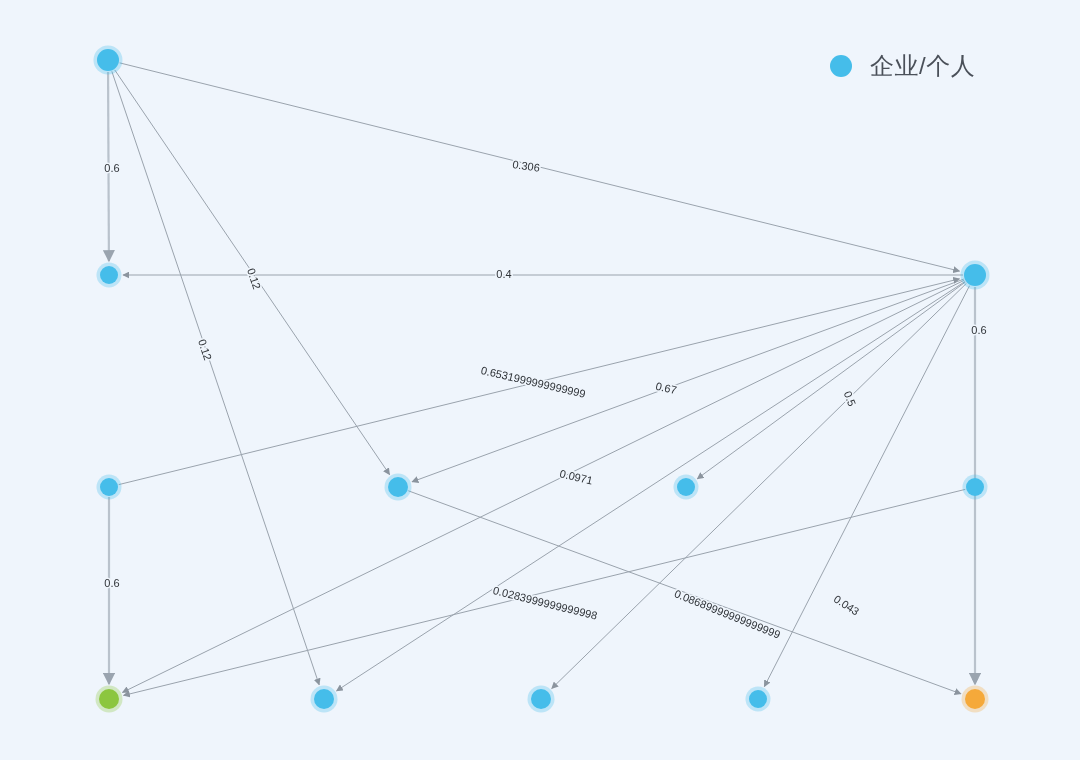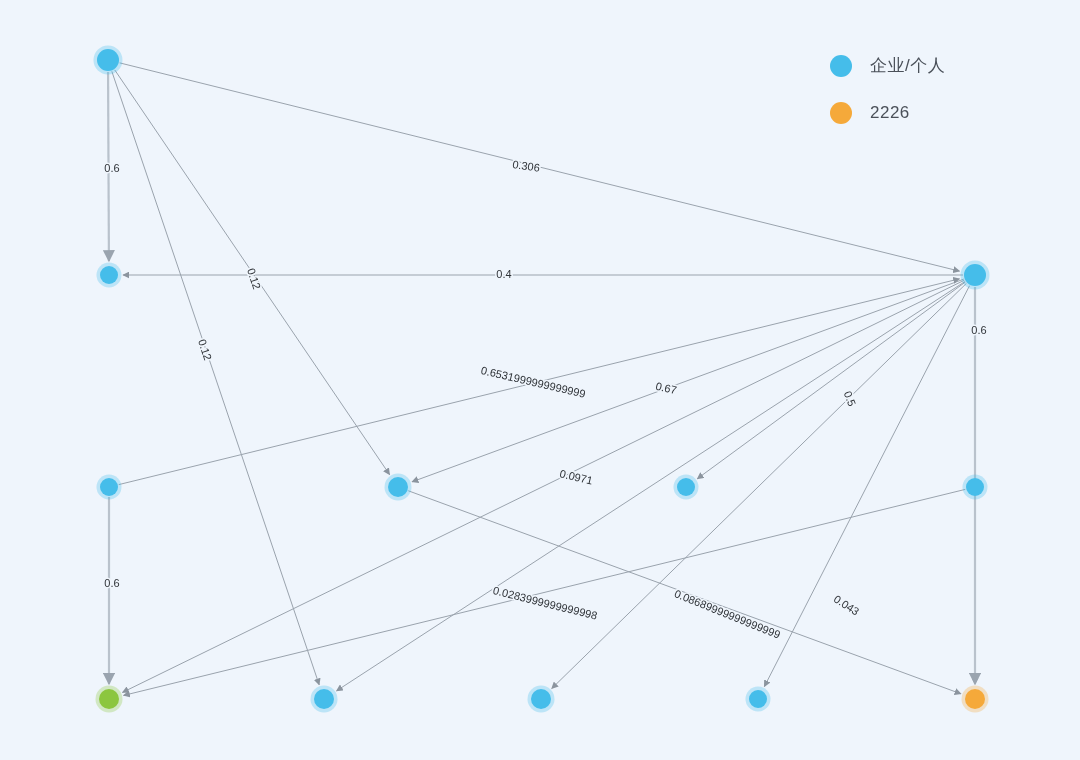--- a/index.html
+++ b/index.html
@@ -66,21 +66,21 @@
   }
   .legend-dot {
     width: 22px;
     height: 22px;
     border-radius: 50%;
     flex: 0 0 auto;
     margin-right: 18px;
   }
   .legend-label {
     font-family: "Liberation Sans", sans-serif;
-    font-size: 17px;
+    font-size: 24px;
     color: #4a5059;
     letter-spacing: 0.5px;
     white-space: nowrap;
   }
 </style>
 </head>
 <body>
 
 <div id="stage">
 
@@ -154,19 +154,15 @@
         <circle cx="975" cy="699" r="13.5" fill="#f5a93a" class="node-glow"></circle>
         <circle cx="975" cy="699" r="10" fill="#f5a93a" class="node-circle"></circle>
       </g>
   </svg>
 
   <div id="legend">
     <div class="legend-row">
       <span class="legend-dot" style="background: rgb(69, 189, 234);"></span>
       <span class="legend-label">企业/个人</span>
     </div>
-    <div class="legend-row">
-      <span class="legend-dot" style="background: rgb(245, 169, 58);"></span>
-      <span class="legend-label">2226</span>
-    </div>
   </div>
 
 </div>
 
 </body></html>

